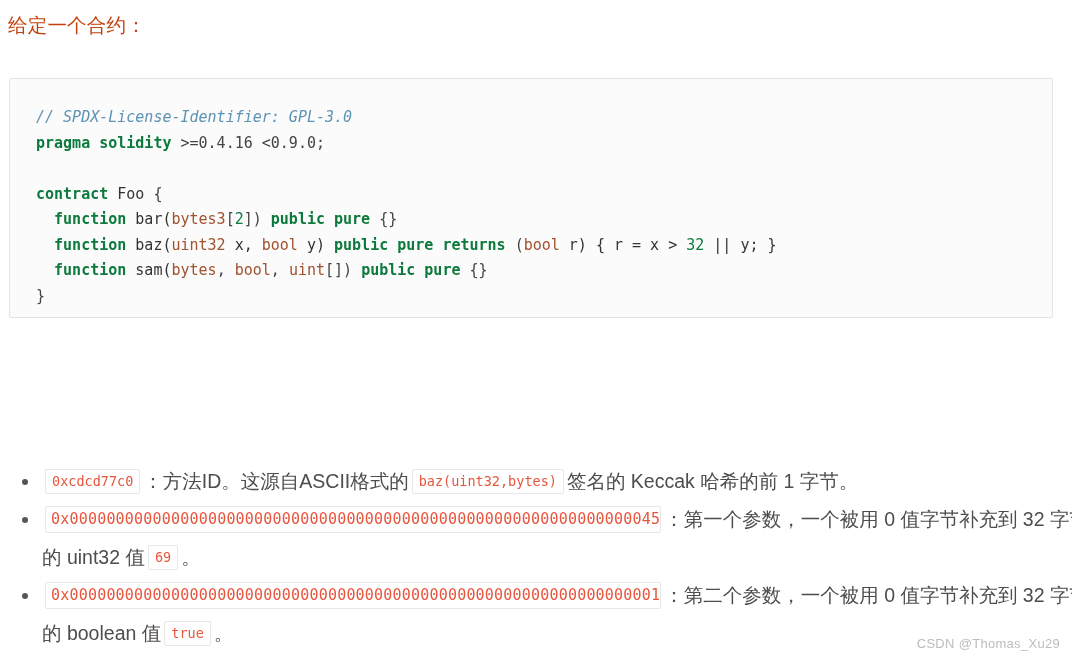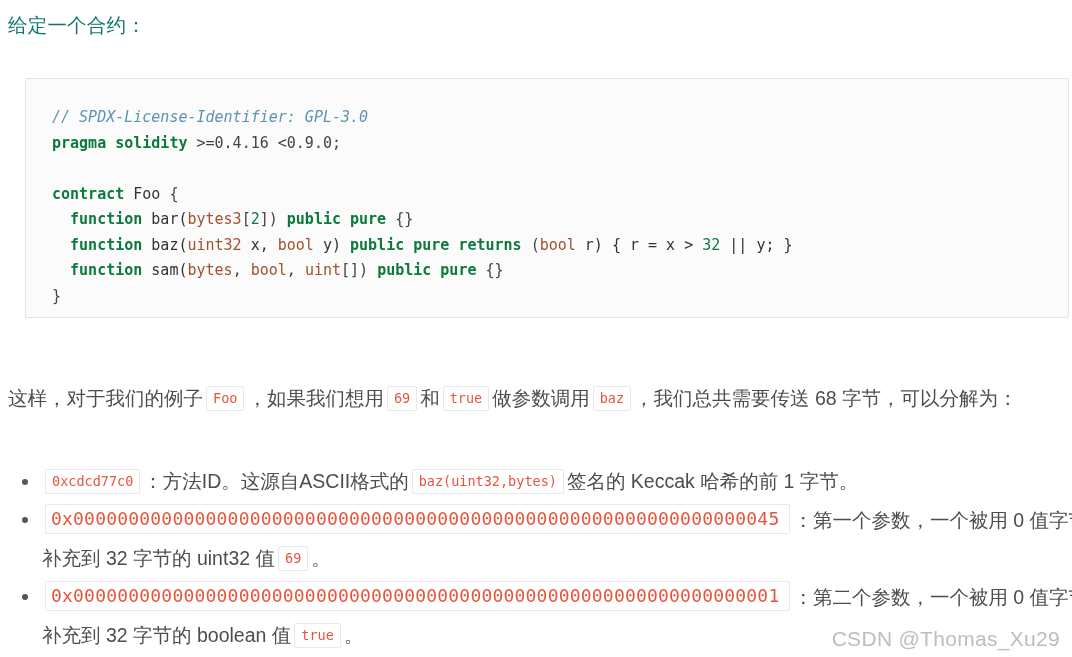--- a/index.html
+++ b/index.html
@@ -24,29 +24,29 @@
     padding: 0;
   }
 
   
   .intro {
     position: absolute;
     left: 8px;
     top: 8px;
     font-size: 19.5px;
     line-height: 34px;
-    color: #0f766e;
+    color: #c2410c;
     letter-spacing: 0.2px;
     white-space: nowrap;
   }
 
   
   .codeblock {
     position: absolute;
-    left: 25px;
+    left: 9px;
     top: 78px;
     width: 1044px;
     height: 240px;
     box-sizing: border-box;
     background: #fbfbfb;
     border: 1px solid #e4e4e4;
     border-radius: 2px;
     padding: 26px 0 0 26px;
   }
   .codeblock pre {
@@ -83,23 +83,23 @@
     color: #e8553c;
     background: #ffffff;
     border: 1px solid #e8e8e8;
     border-radius: 2px;
     padding: 3px 6px 4px 6px;
     margin: 0 3px;
     white-space: nowrap;
     vertical-align: 2px;
   }
   code.chip.hexlong {
-    font-size: 18px;
+    font-size: 15px;
     letter-spacing: 0.2px;
-    padding: 3px 10px 4px 5px;
+    padding: 3px 0 4px 5px;
   }
 
   
   ul.bullets {
     position: absolute;
     left: 8px;
     top: 462px;
     width: 1056px;
     margin: 0;
     padding: 0 0 0 34px;
@@ -122,21 +122,21 @@
     height: 6px;
     border-radius: 50%;
     background: #555555;
   }
 
   
   .watermark {
     position: absolute;
     right: 12px;
     bottom: 6px;
-    font-size: 21px;
+    font-size: 13px;
     color: #bdbdbd;
     font-family: "Liberation Sans", sans-serif;
     letter-spacing: 0.3px;
   }
 </style>
 </head>
 <body>
 
 <div class="page">
 
@@ -146,21 +146,20 @@
     <pre><span class="tok-comment">// SPDX-License-Identifier: GPL-3.0</span>
 <span class="tok-kw">pragma</span> <span class="tok-kw">solidity</span> <span class="tok-op">&gt;=0.4.16 &lt;0.9.0;</span>
 
 <span class="tok-kw">contract</span> <span class="tok-ident">Foo</span> <span class="tok-punct">{</span>
   <span class="tok-kw">function</span> <span class="tok-ident">bar(</span><span class="tok-type">bytes3</span><span class="tok-punct">[</span><span class="tok-num">2</span><span class="tok-punct">])</span> <span class="tok-kw">public</span> <span class="tok-kw">pure</span> <span class="tok-punct">{}</span>
   <span class="tok-kw">function</span> <span class="tok-ident">baz(</span><span class="tok-type">uint32</span><span class="tok-ident"> x, </span><span class="tok-type">bool</span><span class="tok-ident"> y)</span> <span class="tok-kw">public</span> <span class="tok-kw">pure</span> <span class="tok-kw">returns</span> <span class="tok-punct">(</span><span class="tok-type">bool</span><span class="tok-ident"> r) { r = x &gt; </span><span class="tok-num">32</span><span class="tok-ident"> || y; }</span>
   <span class="tok-kw">function</span> <span class="tok-ident">sam(</span><span class="tok-type">bytes</span><span class="tok-punct">, </span><span class="tok-type">bool</span><span class="tok-punct">, </span><span class="tok-type">uint</span><span class="tok-punct">[])</span> <span class="tok-kw">public</span> <span class="tok-kw">pure</span> <span class="tok-punct">{}</span>
 <span class="tok-punct">}</span></pre>
   </div>
 
-  <p class="para"><span>这样，对于我们的例子</span><code class="chip">Foo</code><span>，如果我们想用</span><code class="chip">69</code><span>和</span><code class="chip">true</code><span>做参数调用</span><code class="chip">baz</code><span>，我们总共需要传送 68 字节，可以分解为：</span></p>
 
   <ul class="bullets">
 
     <li><code class="chip">0xcdcd77c0</code><span>：方法ID。这源自ASCII格式的</span><code class="chip">baz(uint32,bytes)</code><span>签名的 Keccak 哈希的前 1 字节。</span></li>
 
     <li><code class="chip hexlong">0x0000000000000000000000000000000000000000000000000000000000000045</code><span>：第一个参数，一个被用 0 值字节补充到 32 字节的 uint32 值</span><code class="chip">69</code><span>。</span></li>
 
     <li><code class="chip hexlong">0x0000000000000000000000000000000000000000000000000000000000000001</code><span>：第二个参数，一个被用 0 值字节补充到 32 字节的 boolean 值</span><code class="chip">true</code><span>。</span></li>
 
   </ul>

